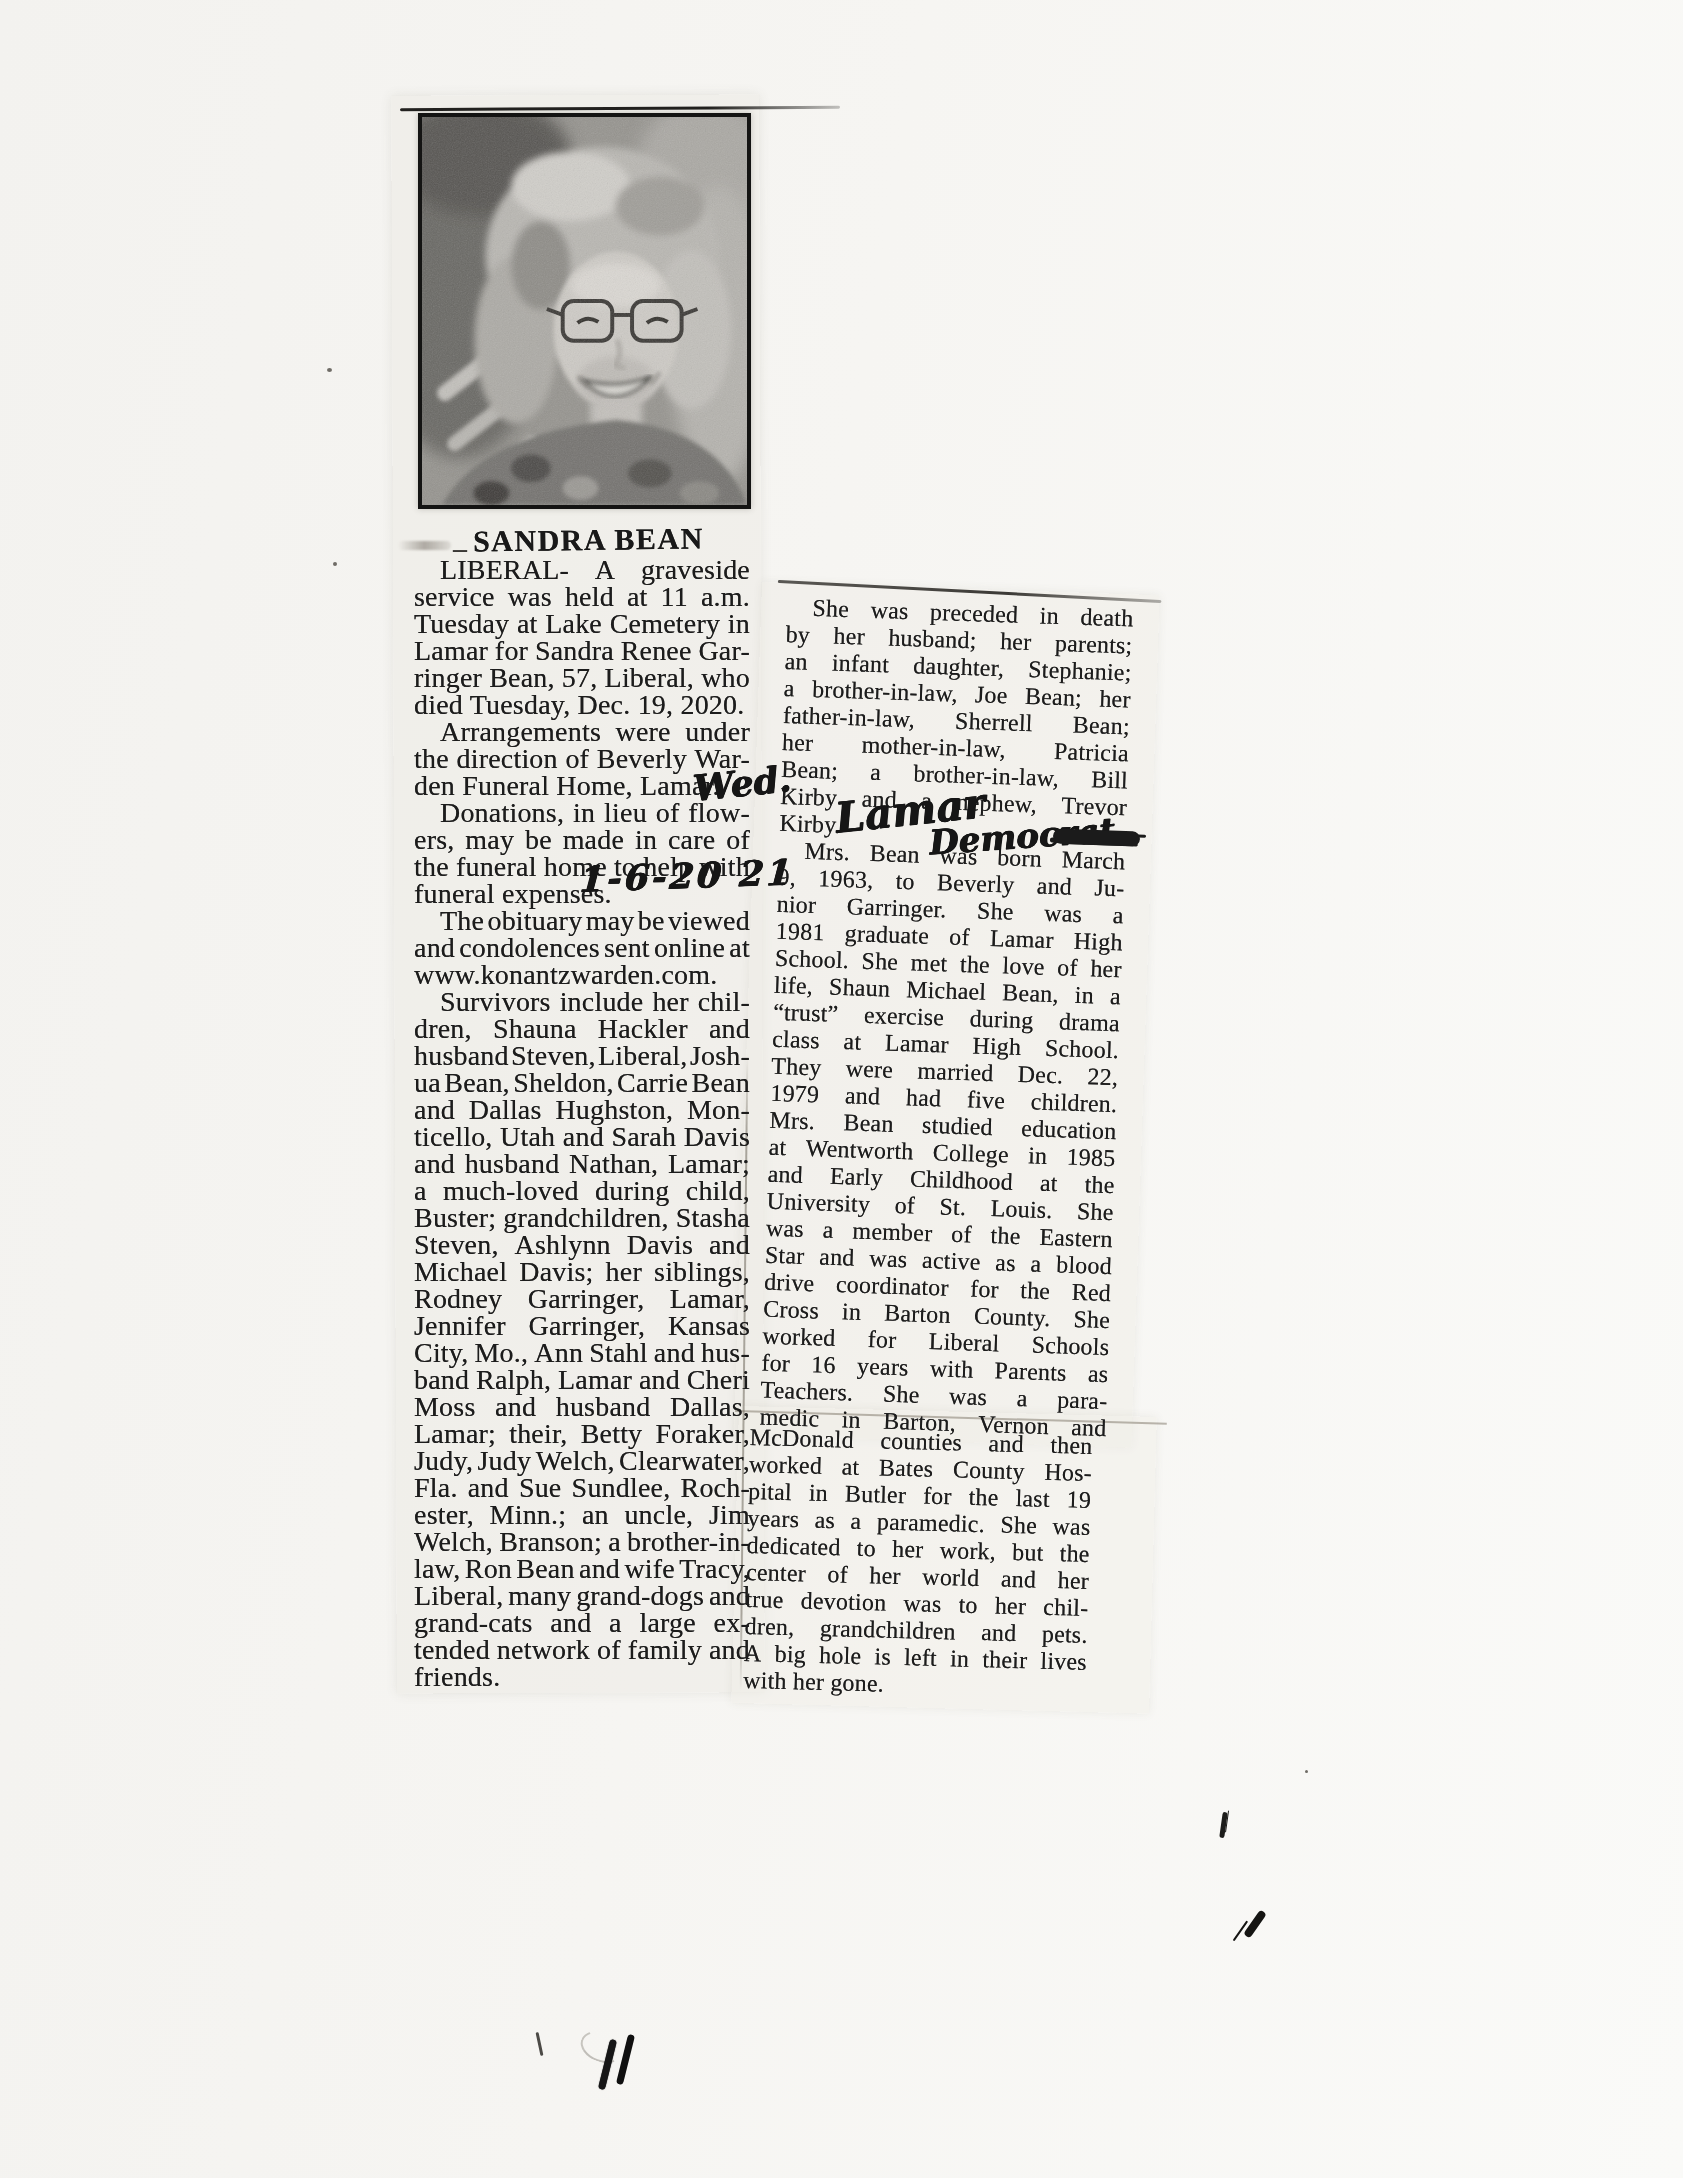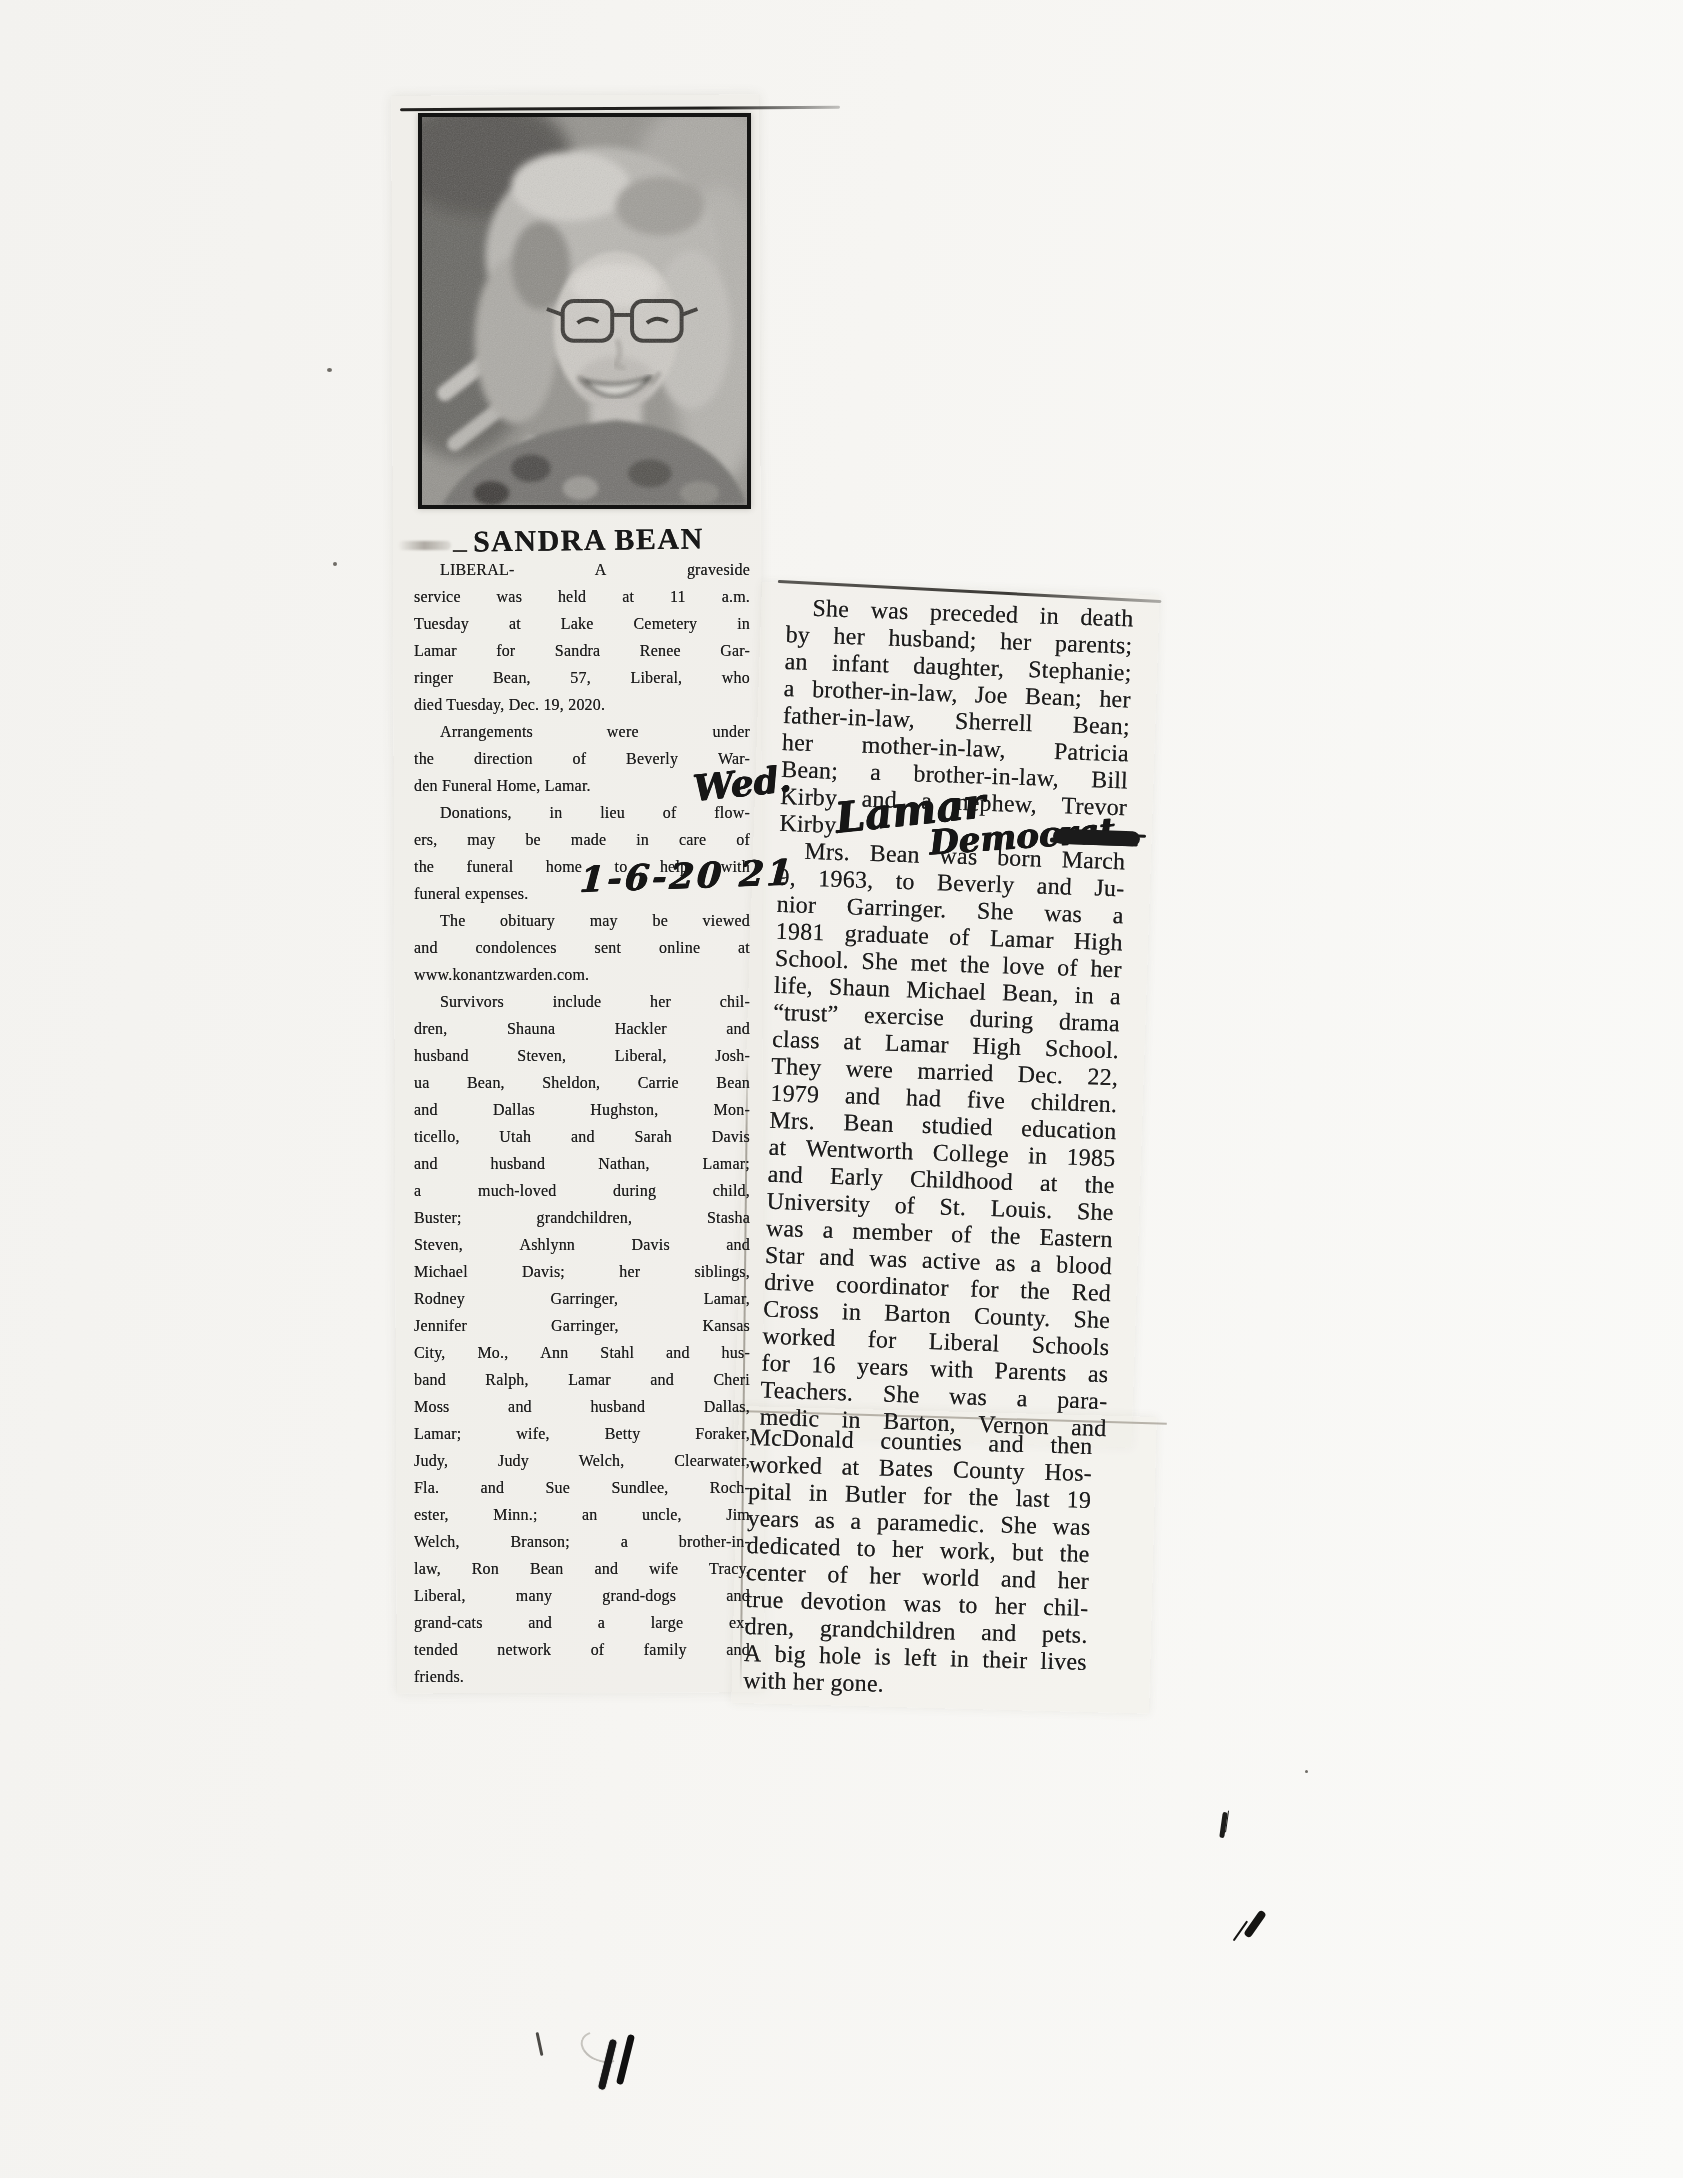--- a/index.html
+++ b/index.html
@@ -21,21 +21,21 @@
   #photo-frame{position:absolute;left:418px;top:113px;width:333px;height:396px;border:4px solid #141413;box-sizing:border-box;background:#8f8e8c;box-shadow:0 0 6px rgba(60,55,45,.25);}
   #photo-frame svg{display:block;width:100%;height:100%;}
 
   #headline-row{position:absolute;left:396px;top:523px;width:366px;height:36px;}
   #headline-smudge{position:absolute;left:2px;top:18px;width:53px;height:9px;border-radius:5px;filter:blur(1px);
     background:linear-gradient(90deg,rgba(120,113,104,0),rgba(120,113,104,.55),rgba(120,113,104,.15));}
   #headline-dash{position:absolute;left:57px;top:20px;font-weight:bold;font-size:28px;color:#3a3835;line-height:10px;}
   #headline-title{position:absolute;left:77px;top:0px;font-weight:bold;font-size:30px;letter-spacing:1.5px;color:#191919;transform:rotate(-.8deg);text-shadow:0 0 0.6px rgba(25,25,25,.85);}
 
   .col{position:absolute;color:#1c1c1c;text-shadow:0 0 0.6px rgba(30,30,30,.75);letter-spacing:0.2px;}
-  #left-col{left:414px;top:556px;width:336px;font-size:16px;}
+  #left-col{left:414px;top:556px;width:336px;font-size:28px;}
   #right-upper-col{left:787px;top:594px;width:347px;font-size:24px;transform:rotate(1.9deg);transform-origin:0 0;}
   #right-lower-col{left:750px;top:1424px;width:343px;font-size:24px;transform:rotate(1.5deg);transform-origin:0 0;}
   .para{margin:0;}
   .line{height:27px;line-height:27px;white-space:nowrap;}
   .line.jf{display:flex;justify-content:space-between;}
   .line.first{padding-left:26px;}
 
   .handnote{position:absolute;color:#161616;font-style:italic;font-weight:bold;font-family:"DejaVu Serif",serif;
     text-shadow:0.6px 0 currentColor,-0.4px 0 currentColor,0 0.4px currentColor;}
   #note-wed{left:693px;top:762px;font-size:36px;transform:rotate(-6deg);}
@@ -343,21 +343,21 @@
           <span>Cheri</span>
         </div>
         <div class="line jf">
           <span>Moss</span>
           <span>and</span>
           <span>husband</span>
           <span>Dallas,</span>
         </div>
         <div class="line jf">
           <span>Lamar;</span>
-          <span>wife,</span>
+          <span>their,</span>
           <span>Betty</span>
           <span>Foraker,</span>
         </div>
         <div class="line jf">
           <span>Judy,</span>
           <span>Judy</span>
           <span>Welch,</span>
           <span>Clearwater,</span>
         </div>
         <div class="line jf">

